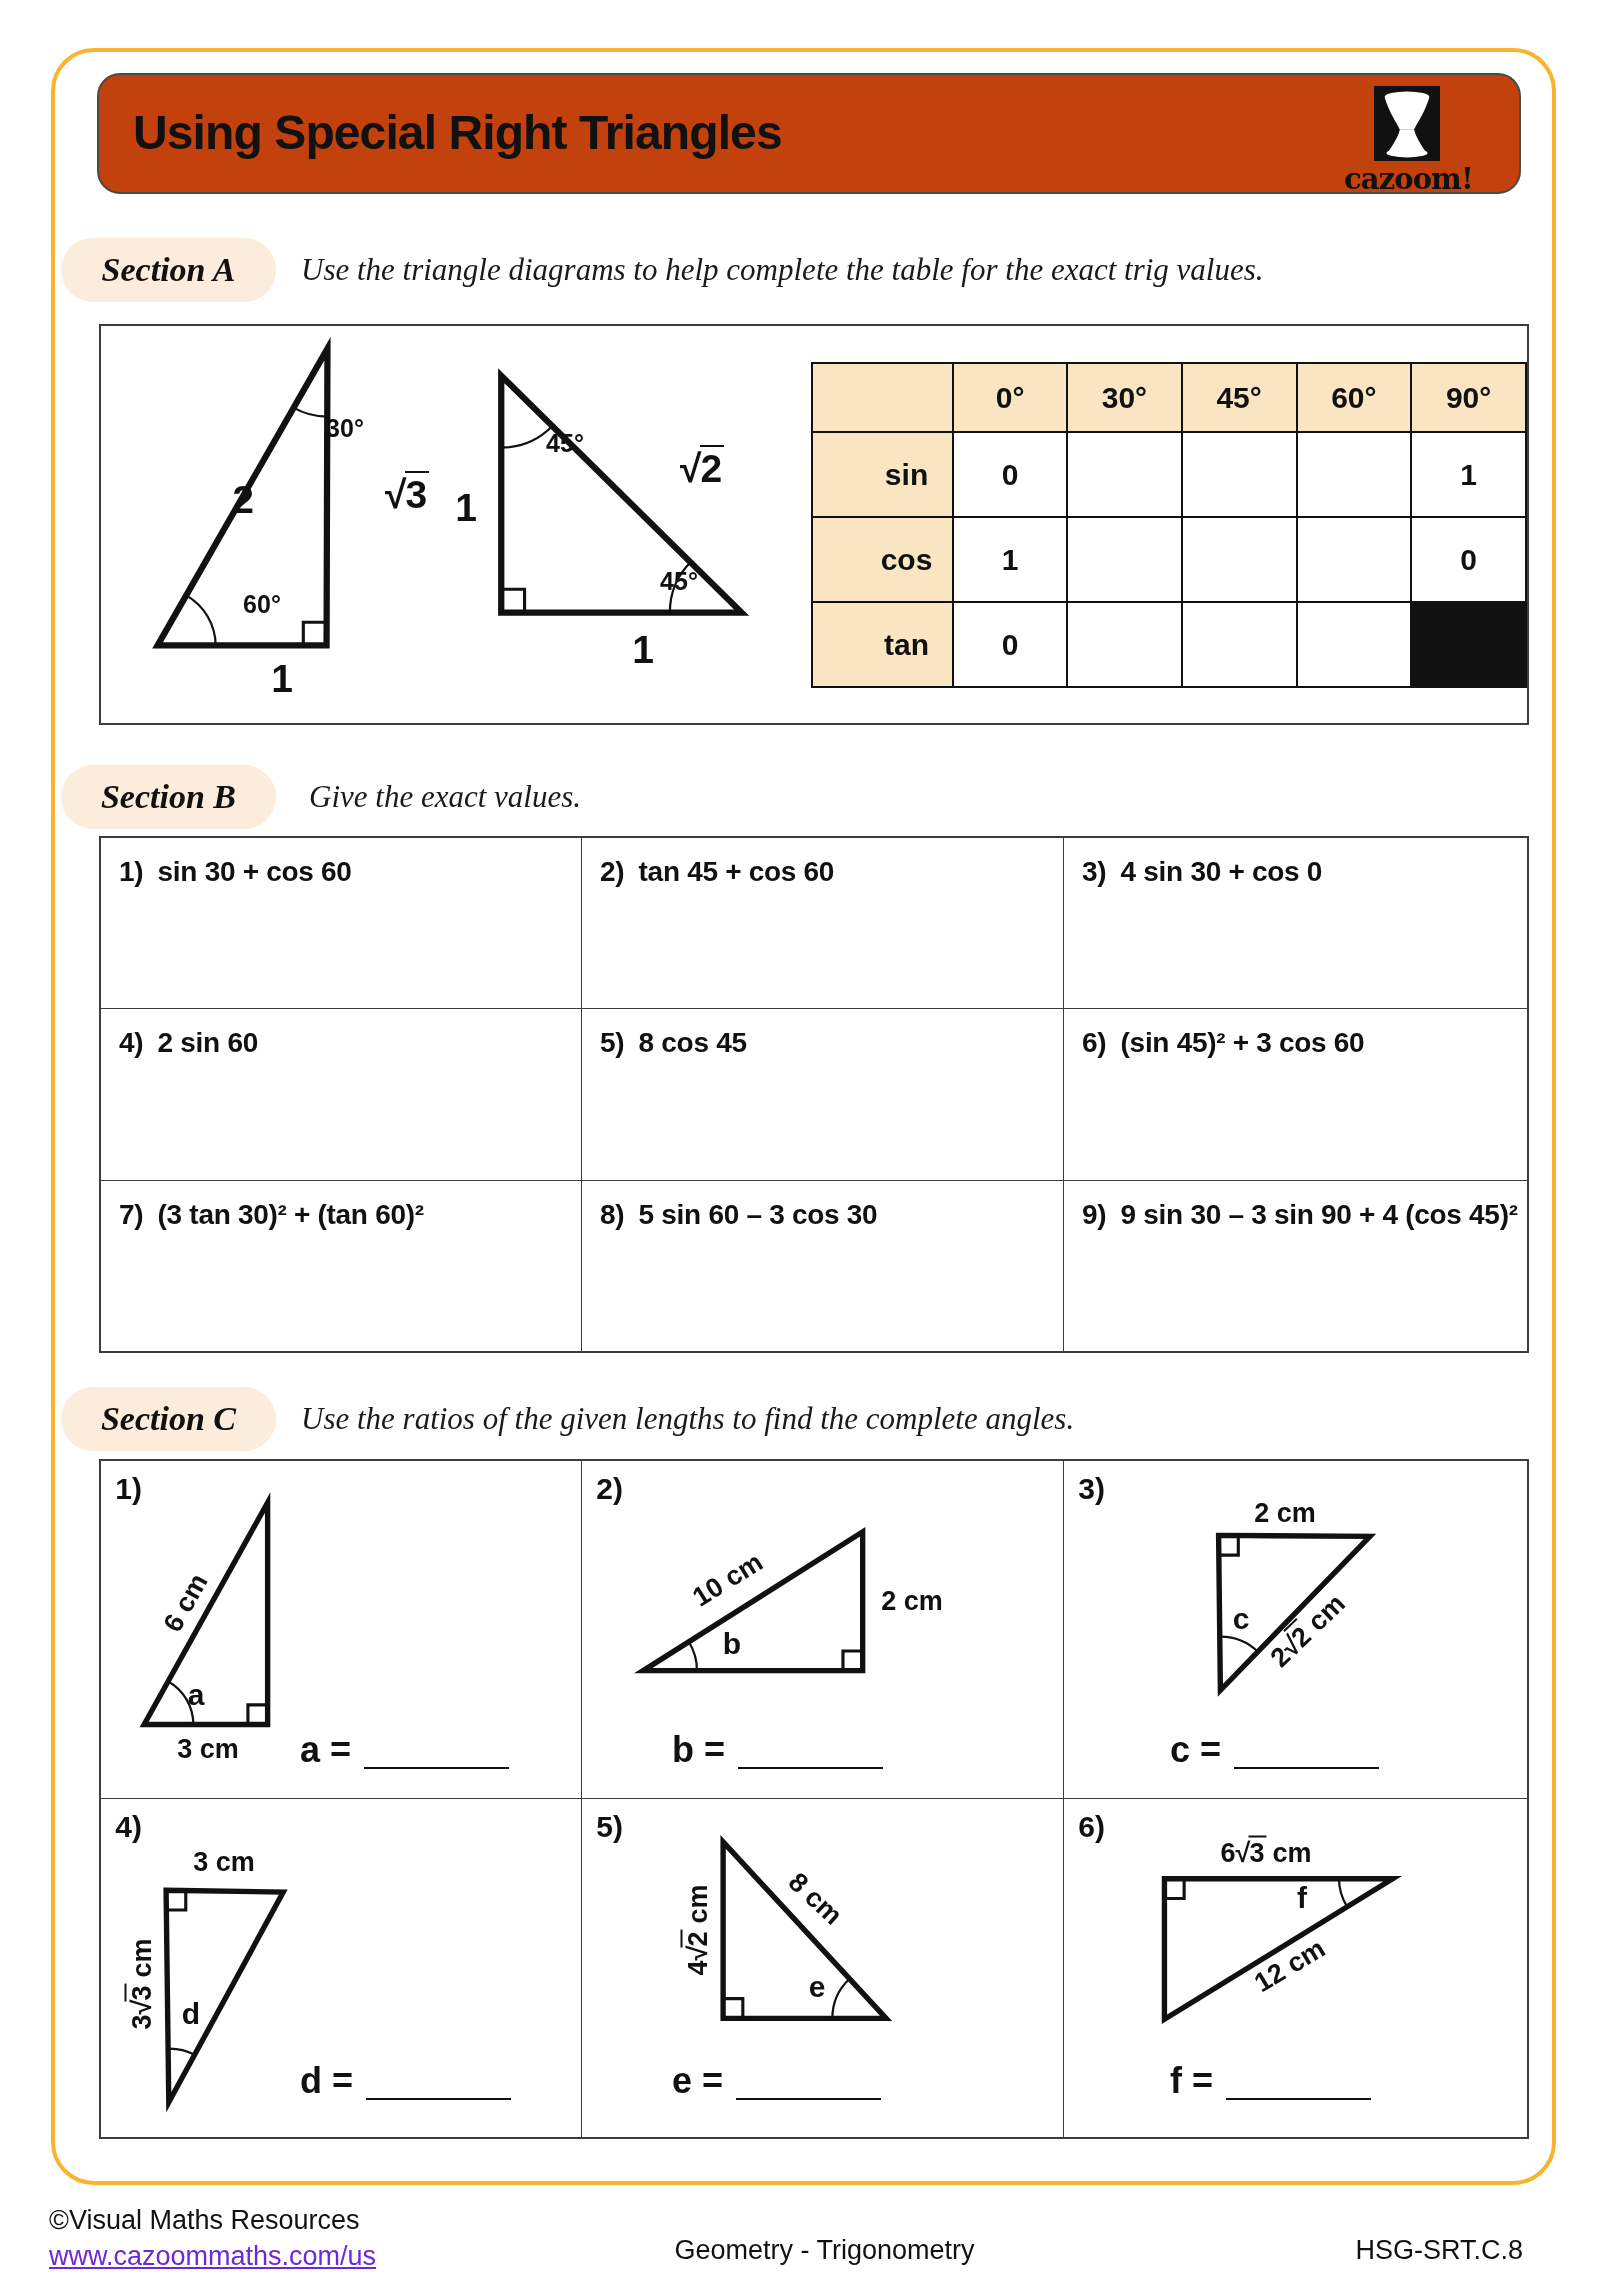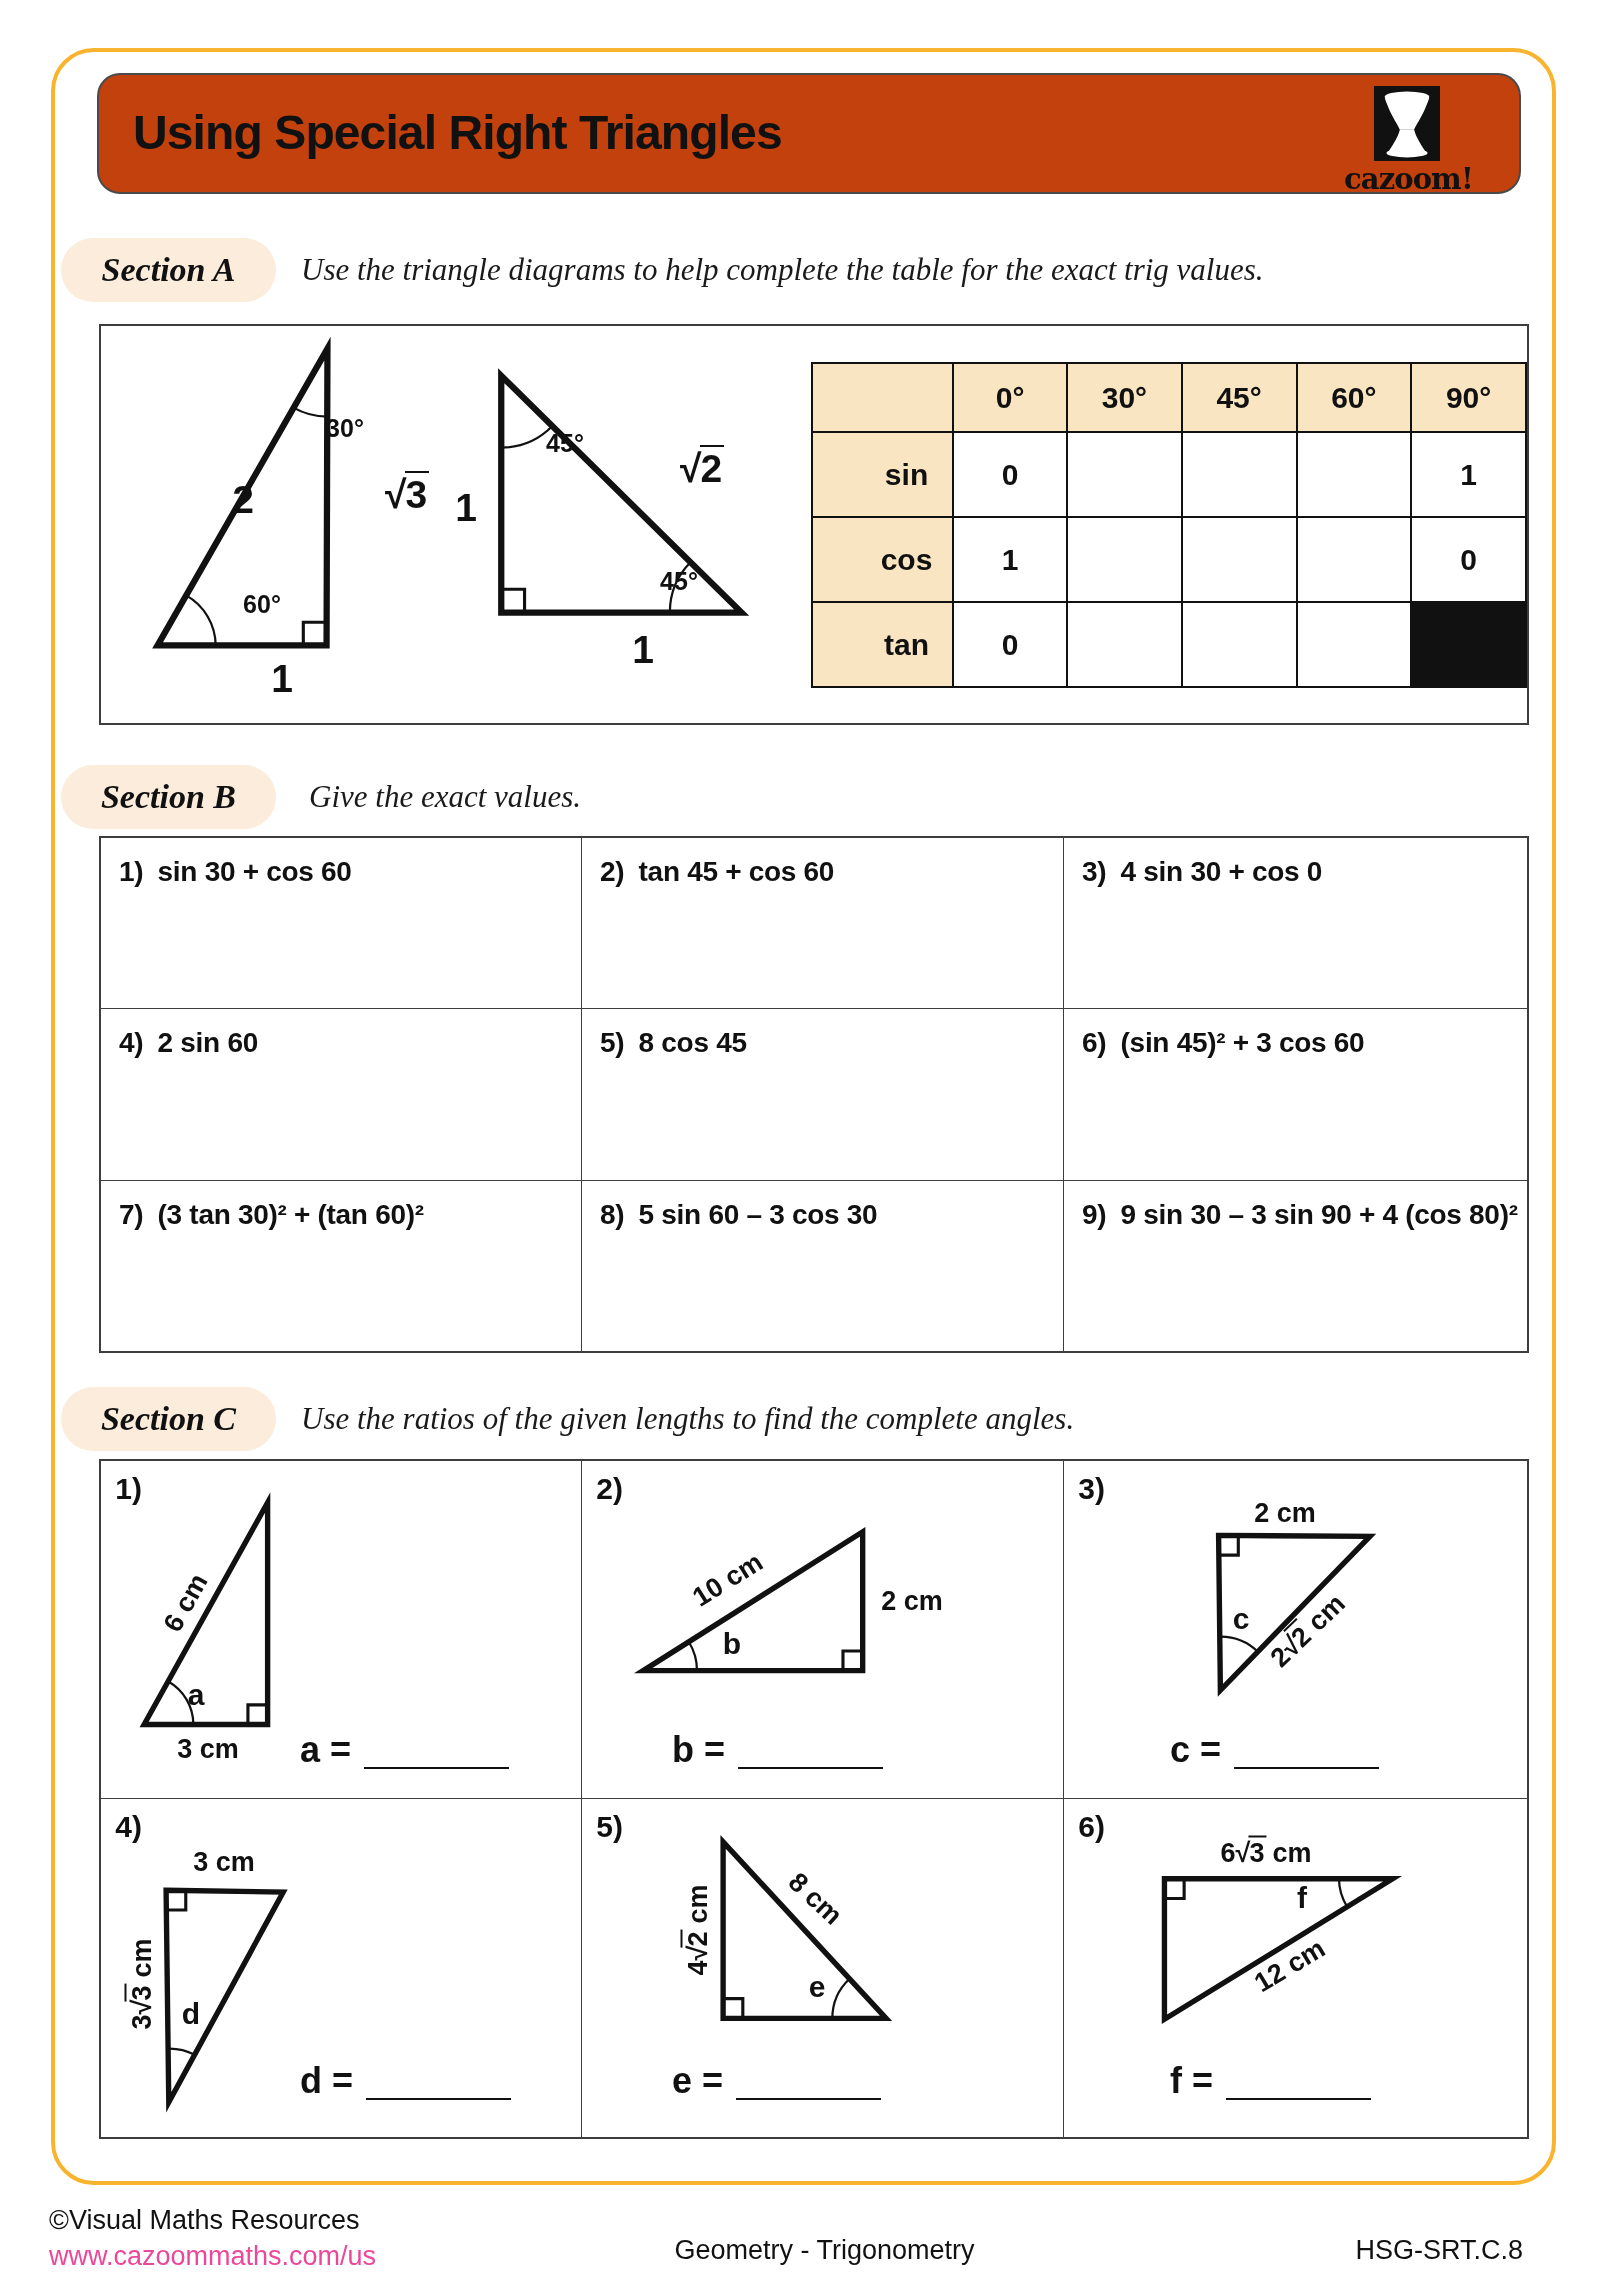--- a/index.html
+++ b/index.html
@@ -61,21 +61,21 @@
   .rd{border-top:2.7px solid #111;padding:0 1.8px 0 0.9px;margin-left:-1.8px;}
   .sfx{margin-left:6.3px;}
 
   
   .answer{position:absolute;display:flex;align-items:flex-end;gap:12.5px;}
   .ans-lab{font-size:36px;font-weight:bold;line-height:39px;}
   .ans-line{width:145px;border-bottom:2.7px solid #111;height:36px;}
 
   
   .foot{position:absolute;font-size:27px;}
-  .foot-link{color:#ec4899;}
+  .foot-link{color:#6d28d9;text-decoration:underline;}
   .foot-center{left:0;right:0;text-align:center;margin-left:27px;}
   .foot-right{right:99px;}
 </style>
 </head>
 <body>
 
 <div class="page">
 
   <div class="outer-border"></div>
 
@@ -209,21 +209,21 @@
         </div>
       <div class="cell last-row">
           <div class="prob">
             <span>8)</span>
             <span>5 sin 60 – 3 cos 30</span>
           </div>
         </div>
       <div class="cell last-col last-row">
           <div class="prob">
             <span>9)</span>
-            <span>9 sin 30 – 3 sin 90 + 4 (cos 80)²</span>
+            <span>9 sin 30 – 3 sin 90 + 4 (cos 45)²</span>
           </div>
         </div>
     </div>
   </div>
 
   <div class="bubble" style="top:1387px;">Section C</div>
   <div class="instr" style="top:1387px;">Use the ratios of the given lengths to find the complete angles.</div>
 
   <div class="cbox" style="top:1459px;height:680px;">
     <div class="grid3" style="grid-template-rows:1fr 1fr;">

